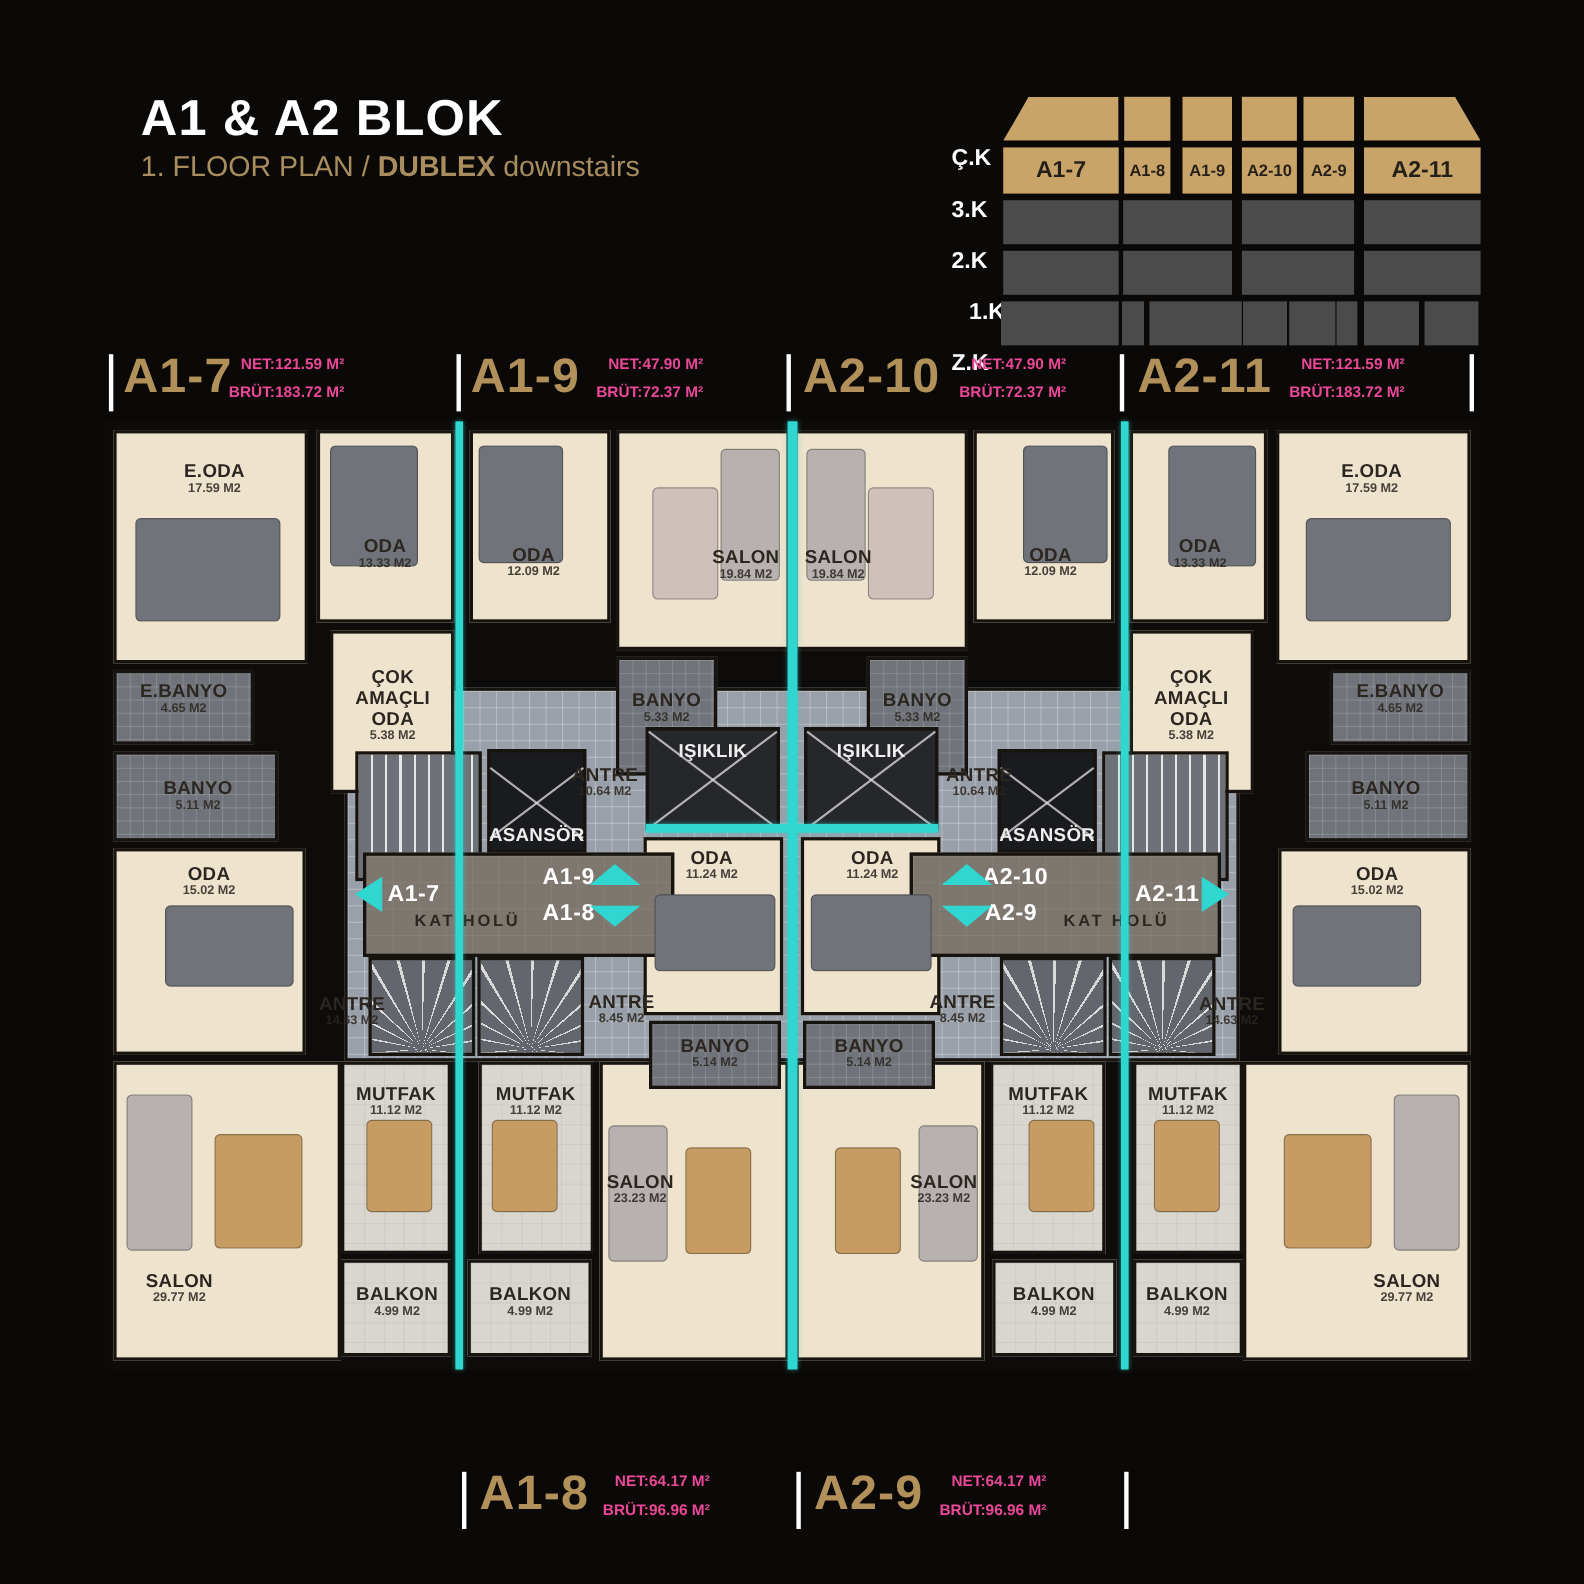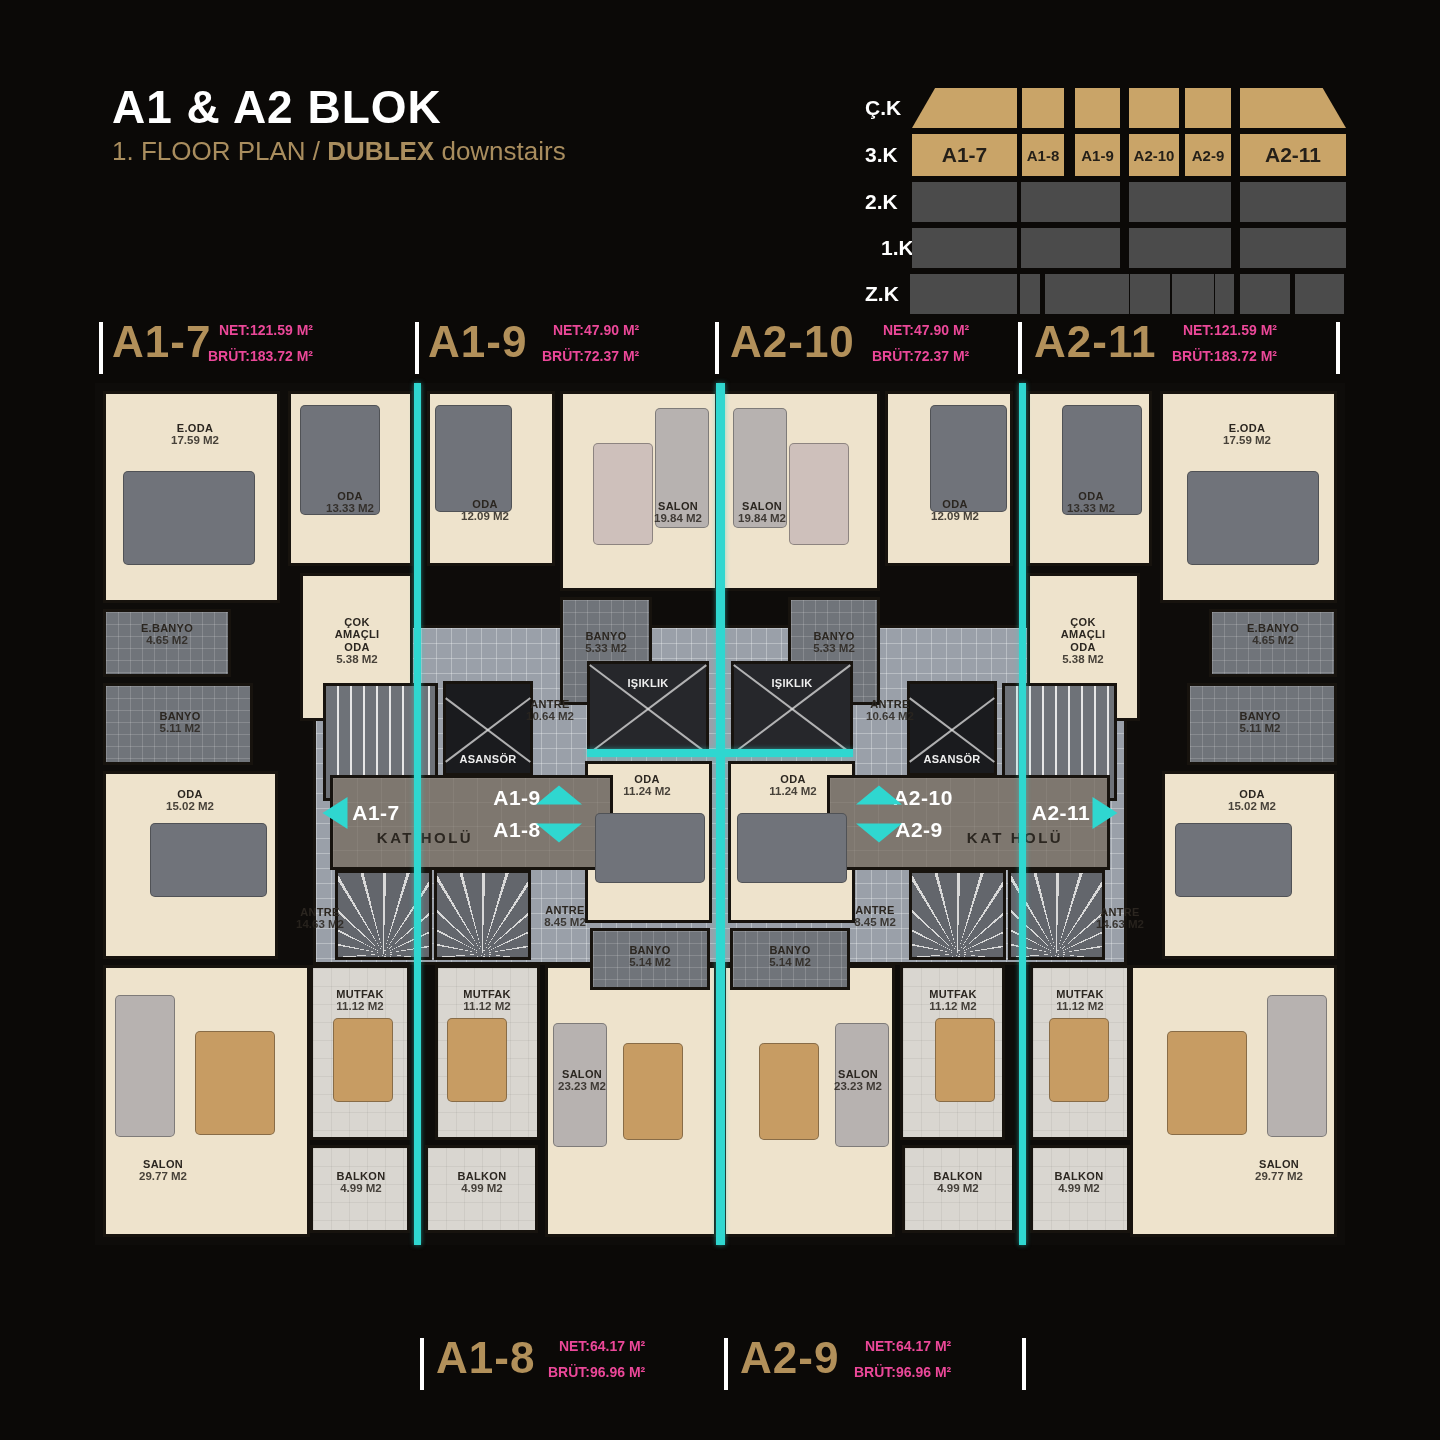--- a/index.html
+++ b/index.html
@@ -1,28 +1,28 @@
 <!DOCTYPE html>
 <html><head>
 <meta charset="utf-8">
 <style>
   html,body{margin:0;padding:0;background:#0b0907;}
   body{width:1440px;height:1440px;position:relative;overflow:hidden;
        font-family:"Liberation Sans","DejaVu Sans",sans-serif;}
   
-  .title-block{position:absolute;left:112px;top:84px;}
+  .title-block{position:absolute;left:128px;top:84px;}
   .t1{color:#ffffff;font-size:46px;font-weight:bold;letter-spacing:1px;line-height:1;}
   .t2{color:#ffffff;font-size:27px;margin-top:8px;letter-spacing:.5px;}
   .t2 b{font-weight:bold;}
   .t3{color:#a98d5e;font-size:31px;margin-top:52px;letter-spacing:1px;}
   .t4{color:#a98d5e;font-size:26px;margin-top:6px;}
   
   .key-plan{position:absolute;left:865px;top:72px;width:495px;height:250px;}
   .kp-row-label{position:absolute;left:0;width:44px;color:#fff;font-size:21px;font-weight:bold;
-                display:flex;align-items:center;}
+                display:flex;align-items:center;margin-top:36px;}
   .kp-cell{position:absolute;box-sizing:border-box;display:flex;align-items:center;justify-content:center;}
   .kc-tan{background:#c9a468;}
   .kc-gray{background:#4b4b4b;}
   .kp-cell span{color:#241f18;font-weight:bold;}
   .kc-clip-l{clip-path:polygon(22% 0,100% 0,100% 100%,0 100%);}
   .kc-clip-r{clip-path:polygon(0 0,78% 0,100% 100%,0 100%);}
   
   .uband{position:absolute;left:0;width:1440px;height:68px;}
   .ucode{position:absolute;top:0;color:#b2905a;font-size:44px;font-weight:bold;letter-spacing:1px;line-height:56px;}
   .uspecs{position:absolute;top:3px;color:#ec4899;font-weight:bold;font-size:14px;line-height:26px;white-space:nowrap;text-align:right;}
@@ -36,21 +36,21 @@
   .f-kathol{background:#7e776f;background-image:linear-gradient(rgba(255,255,255,.06) 1px,transparent 1px),linear-gradient(90deg,rgba(255,255,255,.06) 1px,transparent 1px);background-size:24px 24px;}
   .f-bath{background:#70747a;background-image:linear-gradient(rgba(255,255,255,.16) 1px,transparent 1px),linear-gradient(90deg,rgba(255,255,255,.16) 1px,transparent 1px);background-size:12px 12px;}
   .f-stairs{background:repeating-linear-gradient(90deg,#6e7278 0 11px,#e6e6e6 11px 13px);}
   .f-fan{background:repeating-conic-gradient(from 250deg at 50% 96%,#63666c 0 14deg,#d9d9d9 14deg 16deg);}
   .f-isiklik{background:#26272b;}
   .f-asansor{background:#1a1b1e;}
   .xa,.xb{position:absolute;left:-13%;top:50%;width:126%;height:2px;background:rgba(225,225,225,.75);}
   .xa{transform:rotate(37deg);} .xb{transform:rotate(-37deg);}
   .rlabel{position:absolute;transform:translate(-50%,-50%);text-align:center;color:#2b2620;
           white-space:pre-line;line-height:1.12;z-index:30;}
-  .rlabel .ln{font-weight:bold;font-size:11px;letter-spacing:.3px;display:block;}
+  .rlabel .ln{font-weight:bold;font-size:17px;letter-spacing:.3px;display:block;}
   .rlabel .la{font-size:11.5px;font-weight:bold;opacity:.85;display:block;}
   .rlabel.light{color:#efefef;}
   .rlabel.kathol .ln{font-size:15px;letter-spacing:2.5px;}
   .furn{position:absolute;border-radius:5px;border:1px solid rgba(20,20,20,.35);z-index:10;}
   .teal{position:absolute;background:#2fd7d0;box-shadow:0 0 5px rgba(47,215,208,.55);z-index:40;}
   .parrow{position:absolute;width:0;height:0;transform:translate(-50%,-50%);z-index:45;}
   .arr-left {border-top:16px solid transparent;border-bottom:16px solid transparent;border-right:25px solid #2fd7d0;}
   .arr-right{border-top:16px solid transparent;border-bottom:16px solid transparent;border-left:25px solid #2fd7d0;}
   .arr-up   {border-left:23px solid transparent;border-right:23px solid transparent;border-bottom:19px solid #2fd7d0;}
   .arr-down {border-left:23px solid transparent;border-right:23px solid transparent;border-top:19px solid #2fd7d0;}

